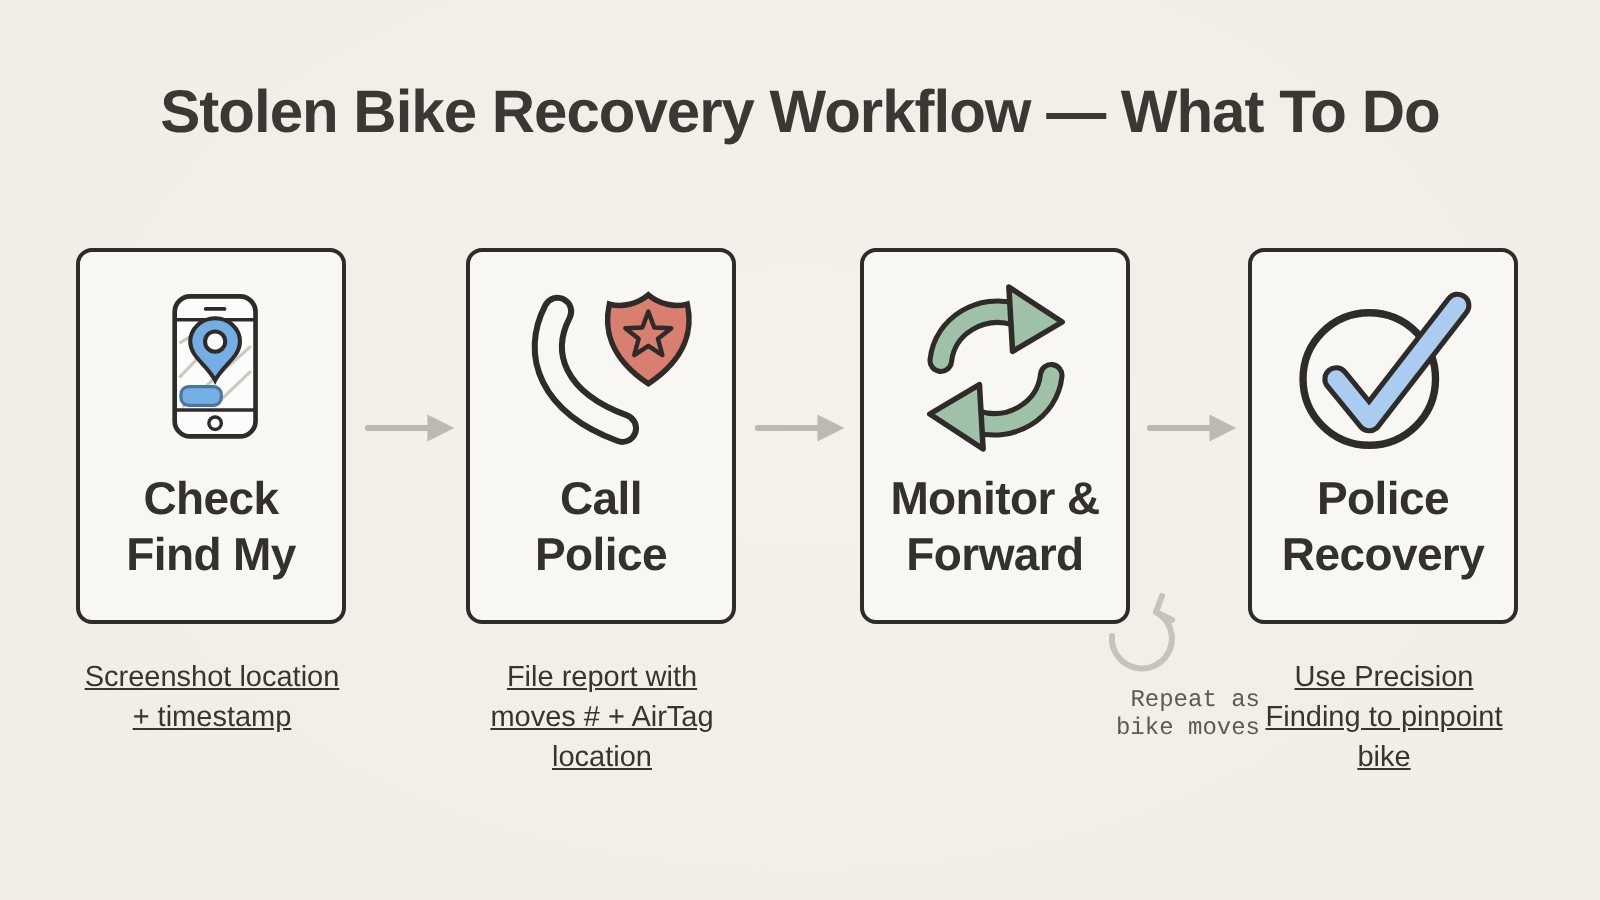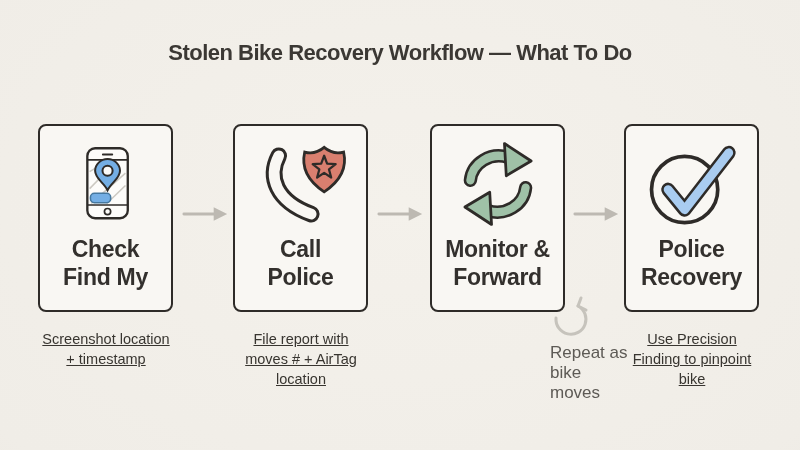--- a/index.html
+++ b/index.html
@@ -8,21 +8,21 @@
     width:800px;height:450px;
     overflow:hidden;
     font-family:"Liberation Sans", sans-serif;
     background:radial-gradient(120% 140% at 50% 45%, #f4f1eb 0%, #f0ede7 55%, #e7e3db 100%);
   }
   .title{
     position:absolute;
     left:0;top:40px;width:800px;
     margin:0;
     text-align:center;
-    font-size:22px;
+    font-size:30px;
     font-weight:700;
     letter-spacing:-0.5px;
     color:#3b3834;
   }
   .card{
     position:absolute;
     top:124px;
     width:135px;height:188px;
     box-sizing:border-box;
     background:#f9f7f3;
@@ -65,25 +65,26 @@
   }
   .loop-arrow{
     position:absolute;
     left:548px;top:296px;
     width:52px;height:56px;
   }
   .loop-text{
     position:absolute;
     left:550px;top:343px;
     width:80px;
-    text-align:left;
-    font-size:17px;
+    text-align:right;
+    font-size:12px;
     line-height:1.18;
     color:#5d5a55;
     white-space:pre-line;
+    font-family:Liberation Mono, monospace;
   }
 </style>
 </head>
 <body>
 
 <div class="canvas">
 
   <h1 class="title">Stolen Bike Recovery Workflow — What To Do</h1>
 
   <div class="card" style="left:38px">

